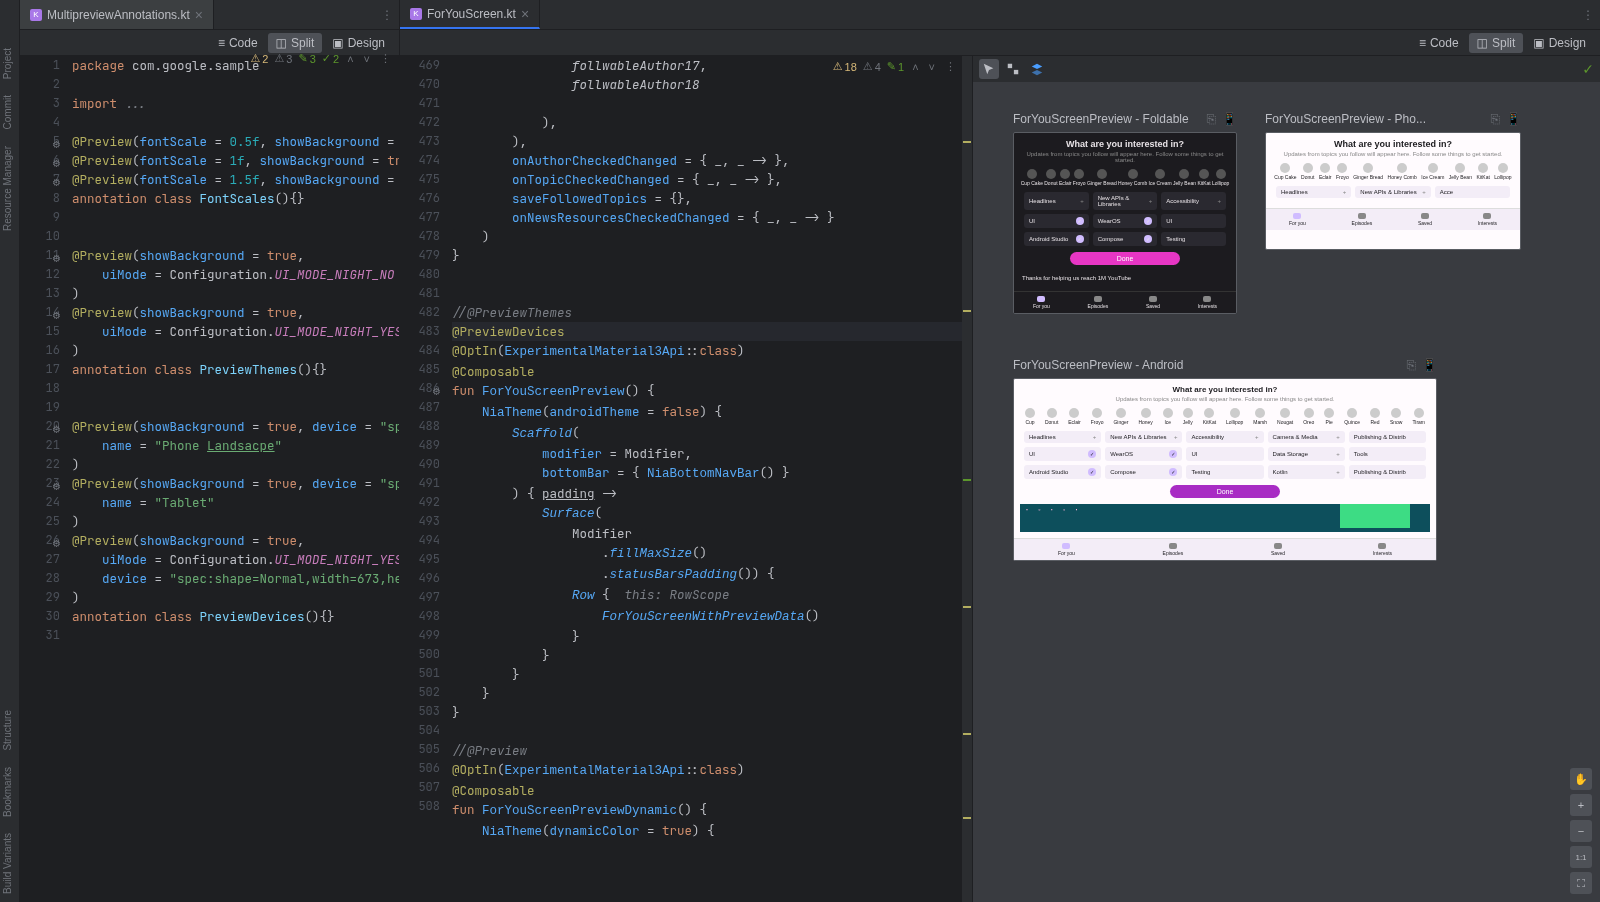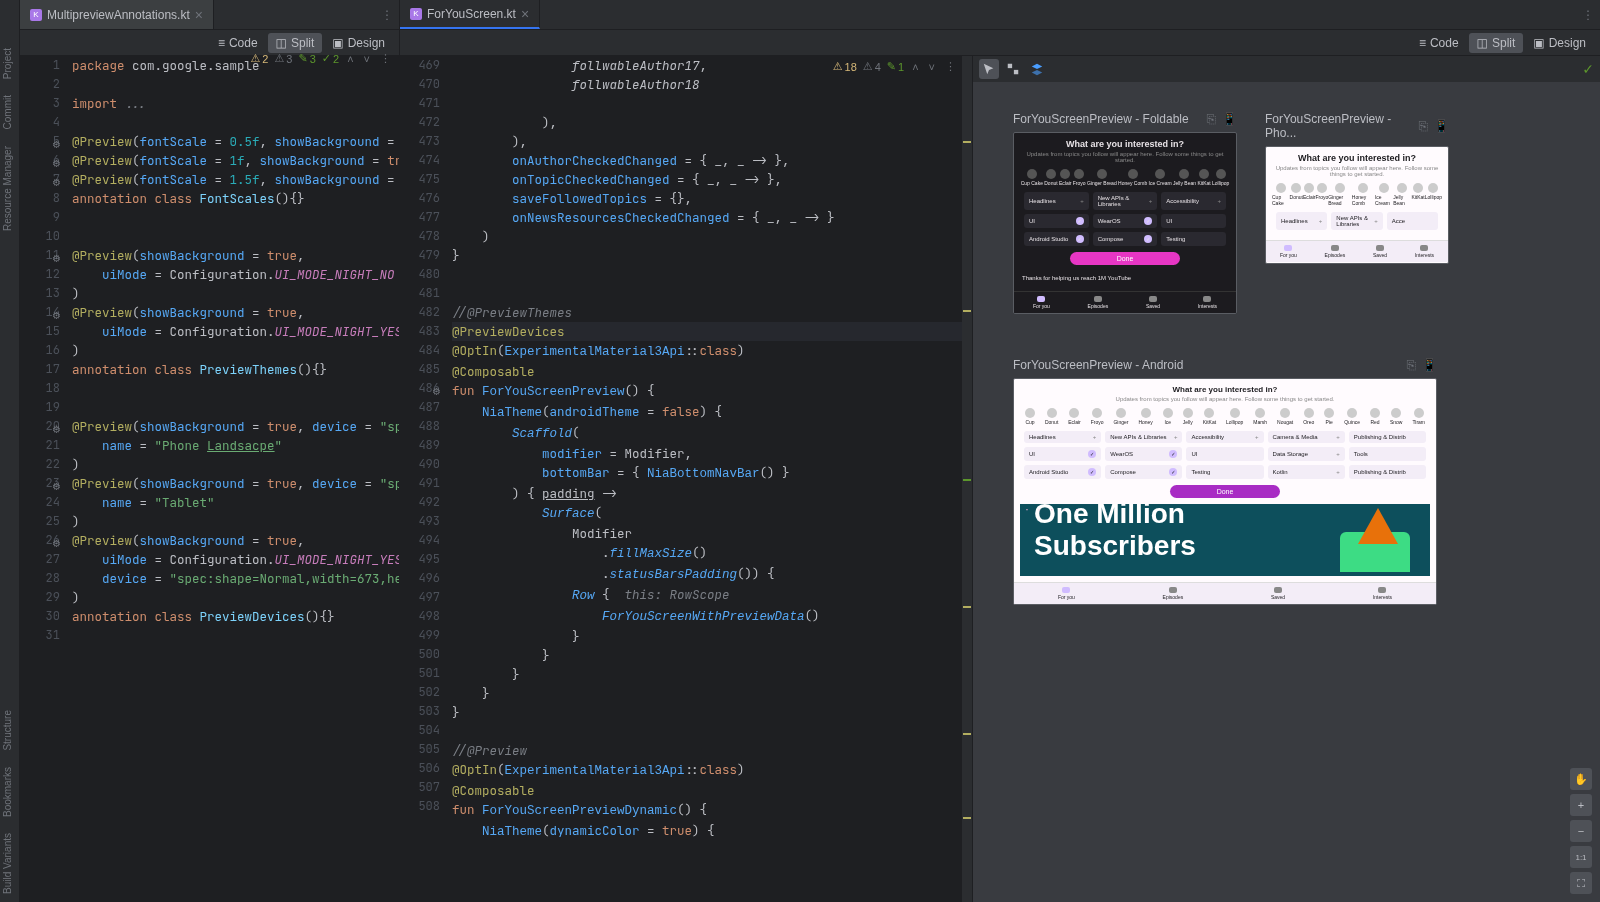--- a/index.html
+++ b/index.html
@@ -630,21 +630,21 @@
                           <span>Saved</span>
                         </div>
                         <div class="nav-item">
                           <div class="nav-icon "></div>
                           <span>Interests</span>
                         </div>
                       </div>
                   </div>
                 </div>
 
-                <div style="width:184px;">
+                <div style="width:256px;">
                   <div class="preview-group-label">
                     <span>ForYouScreenPreview - Pho...</span>
                     <span class="preview-label-icons">
                       <span>⎘</span>
                       <span>📱</span>
                     </span>
                   </div>
                   <div class="preview-device device-light" style="height:118px;">
                     <div class="device-content">
                       <div class="device-title">What are you interested in?</div>
@@ -871,21 +871,20 @@
                             <span>Kotlin</span>
                             <span class="chip-plus">+</span>
                           </div>
                           <div class="chip light">
                             <span>Publishing &amp; Distrib</span>
                           </div>
                         </div>
                       </div>
                     <div class="done-btn tablet">Done</div>
                     <div class="hero confetti" style="font-size:28px; padding:14px;">
-                      <div style="margin-top:-20px; white-space:nowrap;">One Million<br>Subscribers</div>
                       <div class="hero-droid" style="width:70px; height:40px; right:20px;"></div>
                       <div class="hero-hat" style="right:32px; bottom:32px; border-left-width:20px; border-right-width:20px; border-bottom-width:36px;"></div>
                     </div>
                   </div>
                   <div class="bottom-nav light" id="nav-tablet">
                       <div class="nav-item">
                         <div class="nav-icon active"></div>
                         <span>For you</span>
                       </div>
                       <div class="nav-item">

